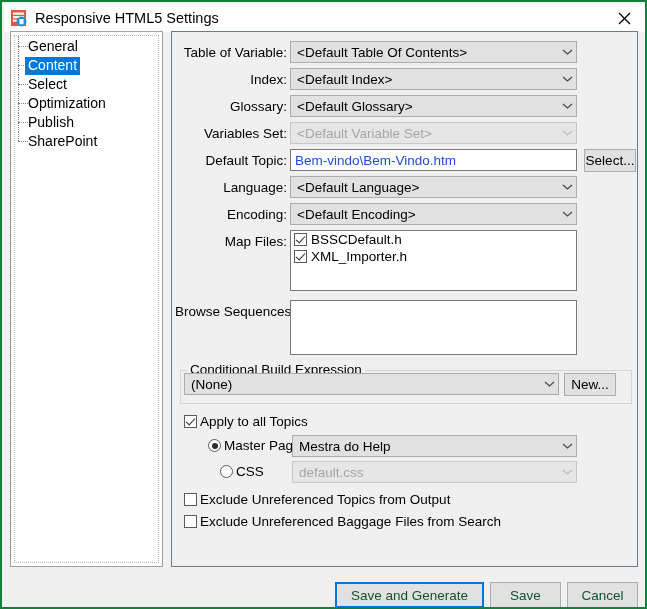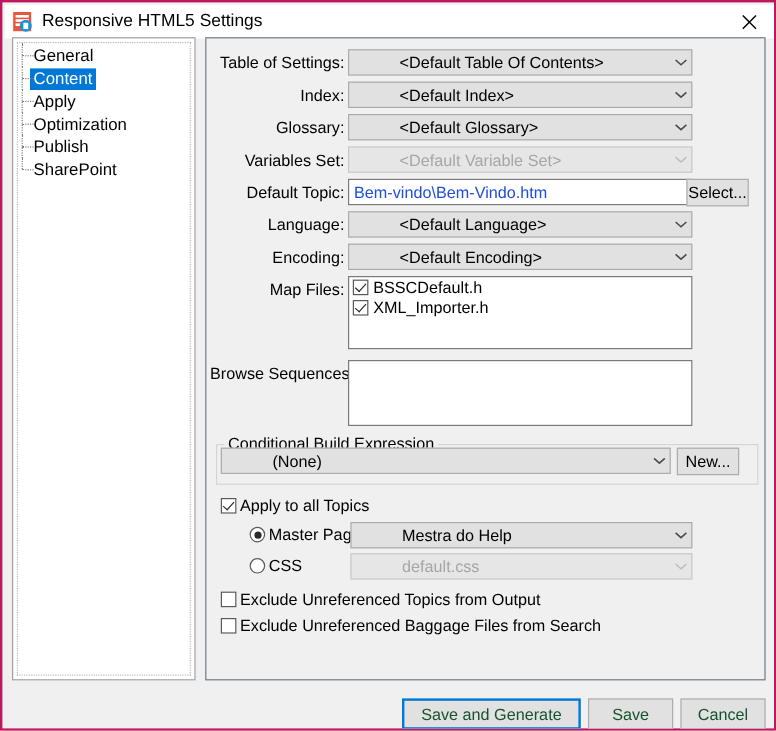--- a/index.html
+++ b/index.html
@@ -9,21 +9,21 @@
   }
   body {
     font-family: "Liberation Sans", sans-serif;
     -webkit-font-smoothing: antialiased;
   }
   .window {
     position: relative;
     width: 647px;
     height: 609px;
     box-sizing: border-box;
-    border: 2px solid #be185d;
+    border: 2px solid #15803d;
     background: #f0f0f0;
     overflow: hidden;
   }
   
   .titlebar {
     position: absolute;
     left: 2px; top: 2px;
     width: 643px; height: 28px;
     background: #ffffff;
     box-sizing: border-box;
@@ -136,21 +136,20 @@
     align-items: center;
     cursor: default;
   }
   .combo .combo-text {
     flex: 1;
     padding-left: 6px;
     font-size: 13.5px;
     color: #000000;
     white-space: nowrap;
     overflow: hidden;
-    margin-left: 36px;
   }
   .combo .arrow {
     width: 18px;
     display: flex;
     align-items: center;
     justify-content: center;
   }
   .combo.disabled { background: #e6e6e6; border-color: #c8c8c8; }
   .combo.disabled .combo-text { color: #a6a6a6; }
 
@@ -324,21 +323,21 @@
 
       <div class="tree-item selected">
         <span class="vline"></span>
         <span class="connector"></span>
         <span class="label">Content</span>
       </div>
 
       <div class="tree-item">
         <span class="vline"></span>
         <span class="connector"></span>
-        <span class="label">Apply</span>
+        <span class="label">Select</span>
       </div>
 
       <div class="tree-item">
         <span class="vline"></span>
         <span class="connector"></span>
         <span class="label">Optimization</span>
       </div>
 
       <div class="tree-item">
         <span class="vline"></span>
@@ -350,21 +349,21 @@
         <span class="vline"></span>
         <span class="connector"></span>
         <span class="label">SharePoint</span>
       </div>
 
     </div>
   </div>
 
   <div class="content-panel">
 
-    <div class="field-label" style="left:10px; top:13px; width:105px; text-align:right;">Table of Settings:</div>
+    <div class="field-label" style="left:10px; top:13px; width:105px; text-align:right;">Table of Variable:</div>
     <div class="combo" style="left:118px; top:9px; width:287px;">
       <span class="combo-text">&lt;Default Table Of Contents&gt;</span>
       <span class="arrow">
         <svg width="11" height="8" viewBox="0 0 11 8">
             <polyline points="1,2 5.5,6 10,2" fill="none" stroke="#4a4a4a" stroke-width="1.3"></polyline>
           </svg>
       </span>
     </div>
 
     <div class="field-label" style="left:10px; top:40px; width:105px; text-align:right;">Index:</div>
@@ -394,21 +393,21 @@
         <svg width="11" height="8" viewBox="0 0 11 8">
             <polyline points="1,2 5.5,6 10,2" fill="none" stroke="#bdbdbd" stroke-width="1.3"></polyline>
           </svg>
       </span>
     </div>
 
     <div class="field-label" style="left:10px; top:121px; width:105px; text-align:right;">Default Topic:</div>
     <div class="textinput" style="left:118px; top:117px; width:287px;">
       <span placeholder="">Bem-vindo\Bem-Vindo.htm</span>
     </div>
-    <div class="pushbtn" style="left:400px; top:117px; width:52px;">Select...</div>
+    <div class="pushbtn" style="left:412px; top:117px; width:52px;">Select...</div>
 
     <div class="field-label" style="left:10px; top:148px; width:105px; text-align:right;">Language:</div>
     <div class="combo" style="left:118px; top:144px; width:287px;">
       <span class="combo-text">&lt;Default Language&gt;</span>
       <span class="arrow">
         <svg width="11" height="8" viewBox="0 0 11 8">
             <polyline points="1,2 5.5,6 10,2" fill="none" stroke="#4a4a4a" stroke-width="1.3"></polyline>
           </svg>
       </span>
     </div>
@@ -464,21 +463,21 @@
     </div>
     <div class="combo" style="left:120px; top:403px; width:285px;">
       <span class="combo-text">Mestra do Help</span>
       <span class="arrow">
         <svg width="11" height="8" viewBox="0 0 11 8">
             <polyline points="1,2 5.5,6 10,2" fill="none" stroke="#4a4a4a" stroke-width="1.3"></polyline>
           </svg>
       </span>
     </div>
 
-    <div class="checkline" style="left:36px; top:432px;text-align:center;">
+    <div class="checkline" style="left:48px; top:432px;text-align:center;">
       <span class="rb"></span>
       <span>CSS</span>
     </div>
     <div class="combo disabled" style="left:120px; top:429px; width:285px;">
       <span class="combo-text">default.css</span>
       <span class="arrow">
         <svg width="11" height="8" viewBox="0 0 11 8">
             <polyline points="1,2 5.5,6 10,2" fill="none" stroke="#bdbdbd" stroke-width="1.3"></polyline>
           </svg>
       </span>

